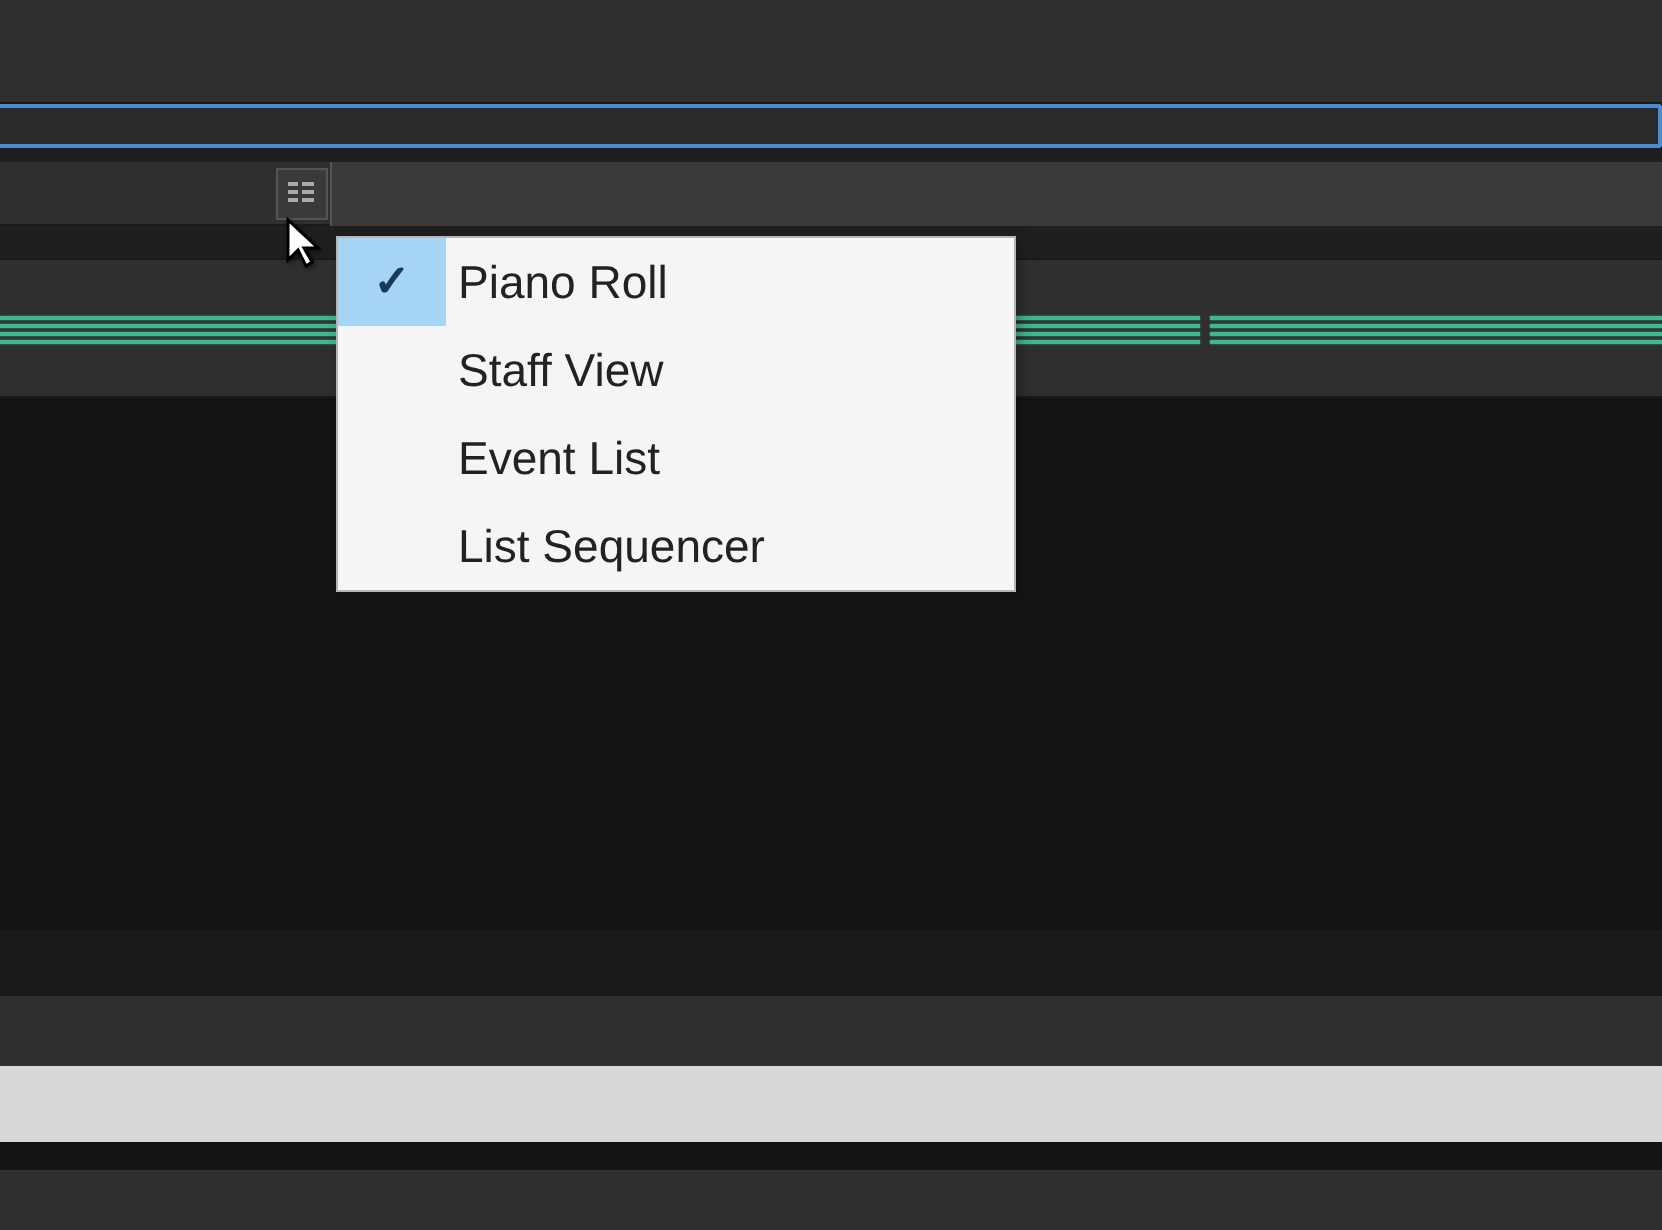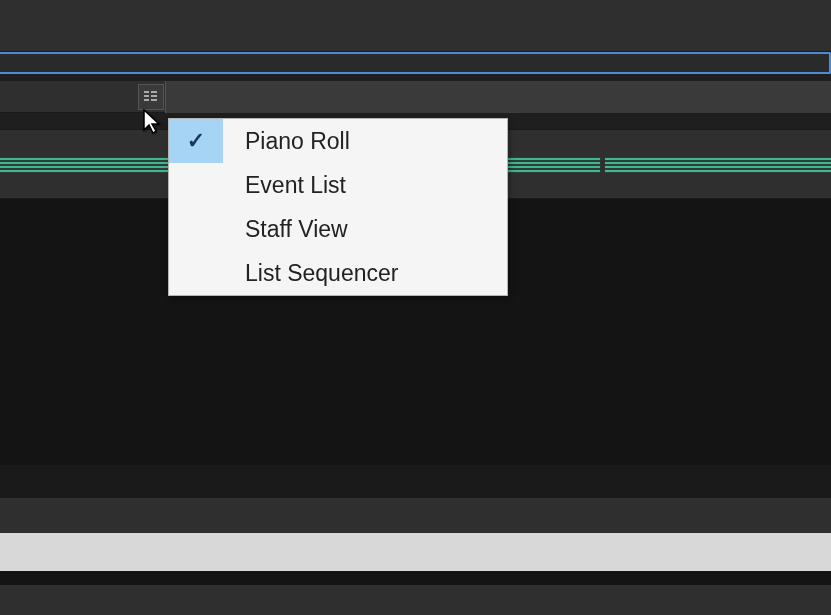--- a/index.html
+++ b/index.html
@@ -143,21 +143,21 @@
       height: 100%;
       display: flex;
       align-items: center;
       justify-content: center;
       background: transparent;
     }
     .menu-check-area.selected {
       background: #a5d4f4;
     }
     .menu-label {
-      padding-left: 22px;
+      padding-left: 6px;
       flex: 1;
     }
     .checkmark {
       font-size: 22px;
       color: #1a3a5a;
       font-weight: bold;
     }
     .cursor {
       position: absolute;
       left: 142px;
@@ -212,25 +212,25 @@
 
 <div class="context-menu">
   <div class="menu-item">
     <div class="menu-check-area selected">
       <span class="checkmark">✓</span>
     </div>
     <span class="menu-label">Piano Roll</span>
   </div>
   <div class="menu-item">
     <div class="menu-check-area"></div>
+    <span class="menu-label">Staff View</span>
+  </div>
+  <div class="menu-item">
+    <div class="menu-check-area"></div>
     <span class="menu-label">Event List</span>
-  </div>
-  <div class="menu-item">
-    <div class="menu-check-area"></div>
-    <span class="menu-label">Staff View</span>
   </div>
   <div class="menu-item">
     <div class="menu-check-area"></div>
     <span class="menu-label">List Sequencer</span>
   </div>
 </div>
 
 <div class="cursor">
   <svg width="24" height="28" viewBox="0 0 24 28">
     <path d="M 2 2 L 2 22 L 7 17 L 11 25 L 14 23 L 10 16 L 17 16 Z" fill="white" stroke="black" stroke-width="1.5"></path>

